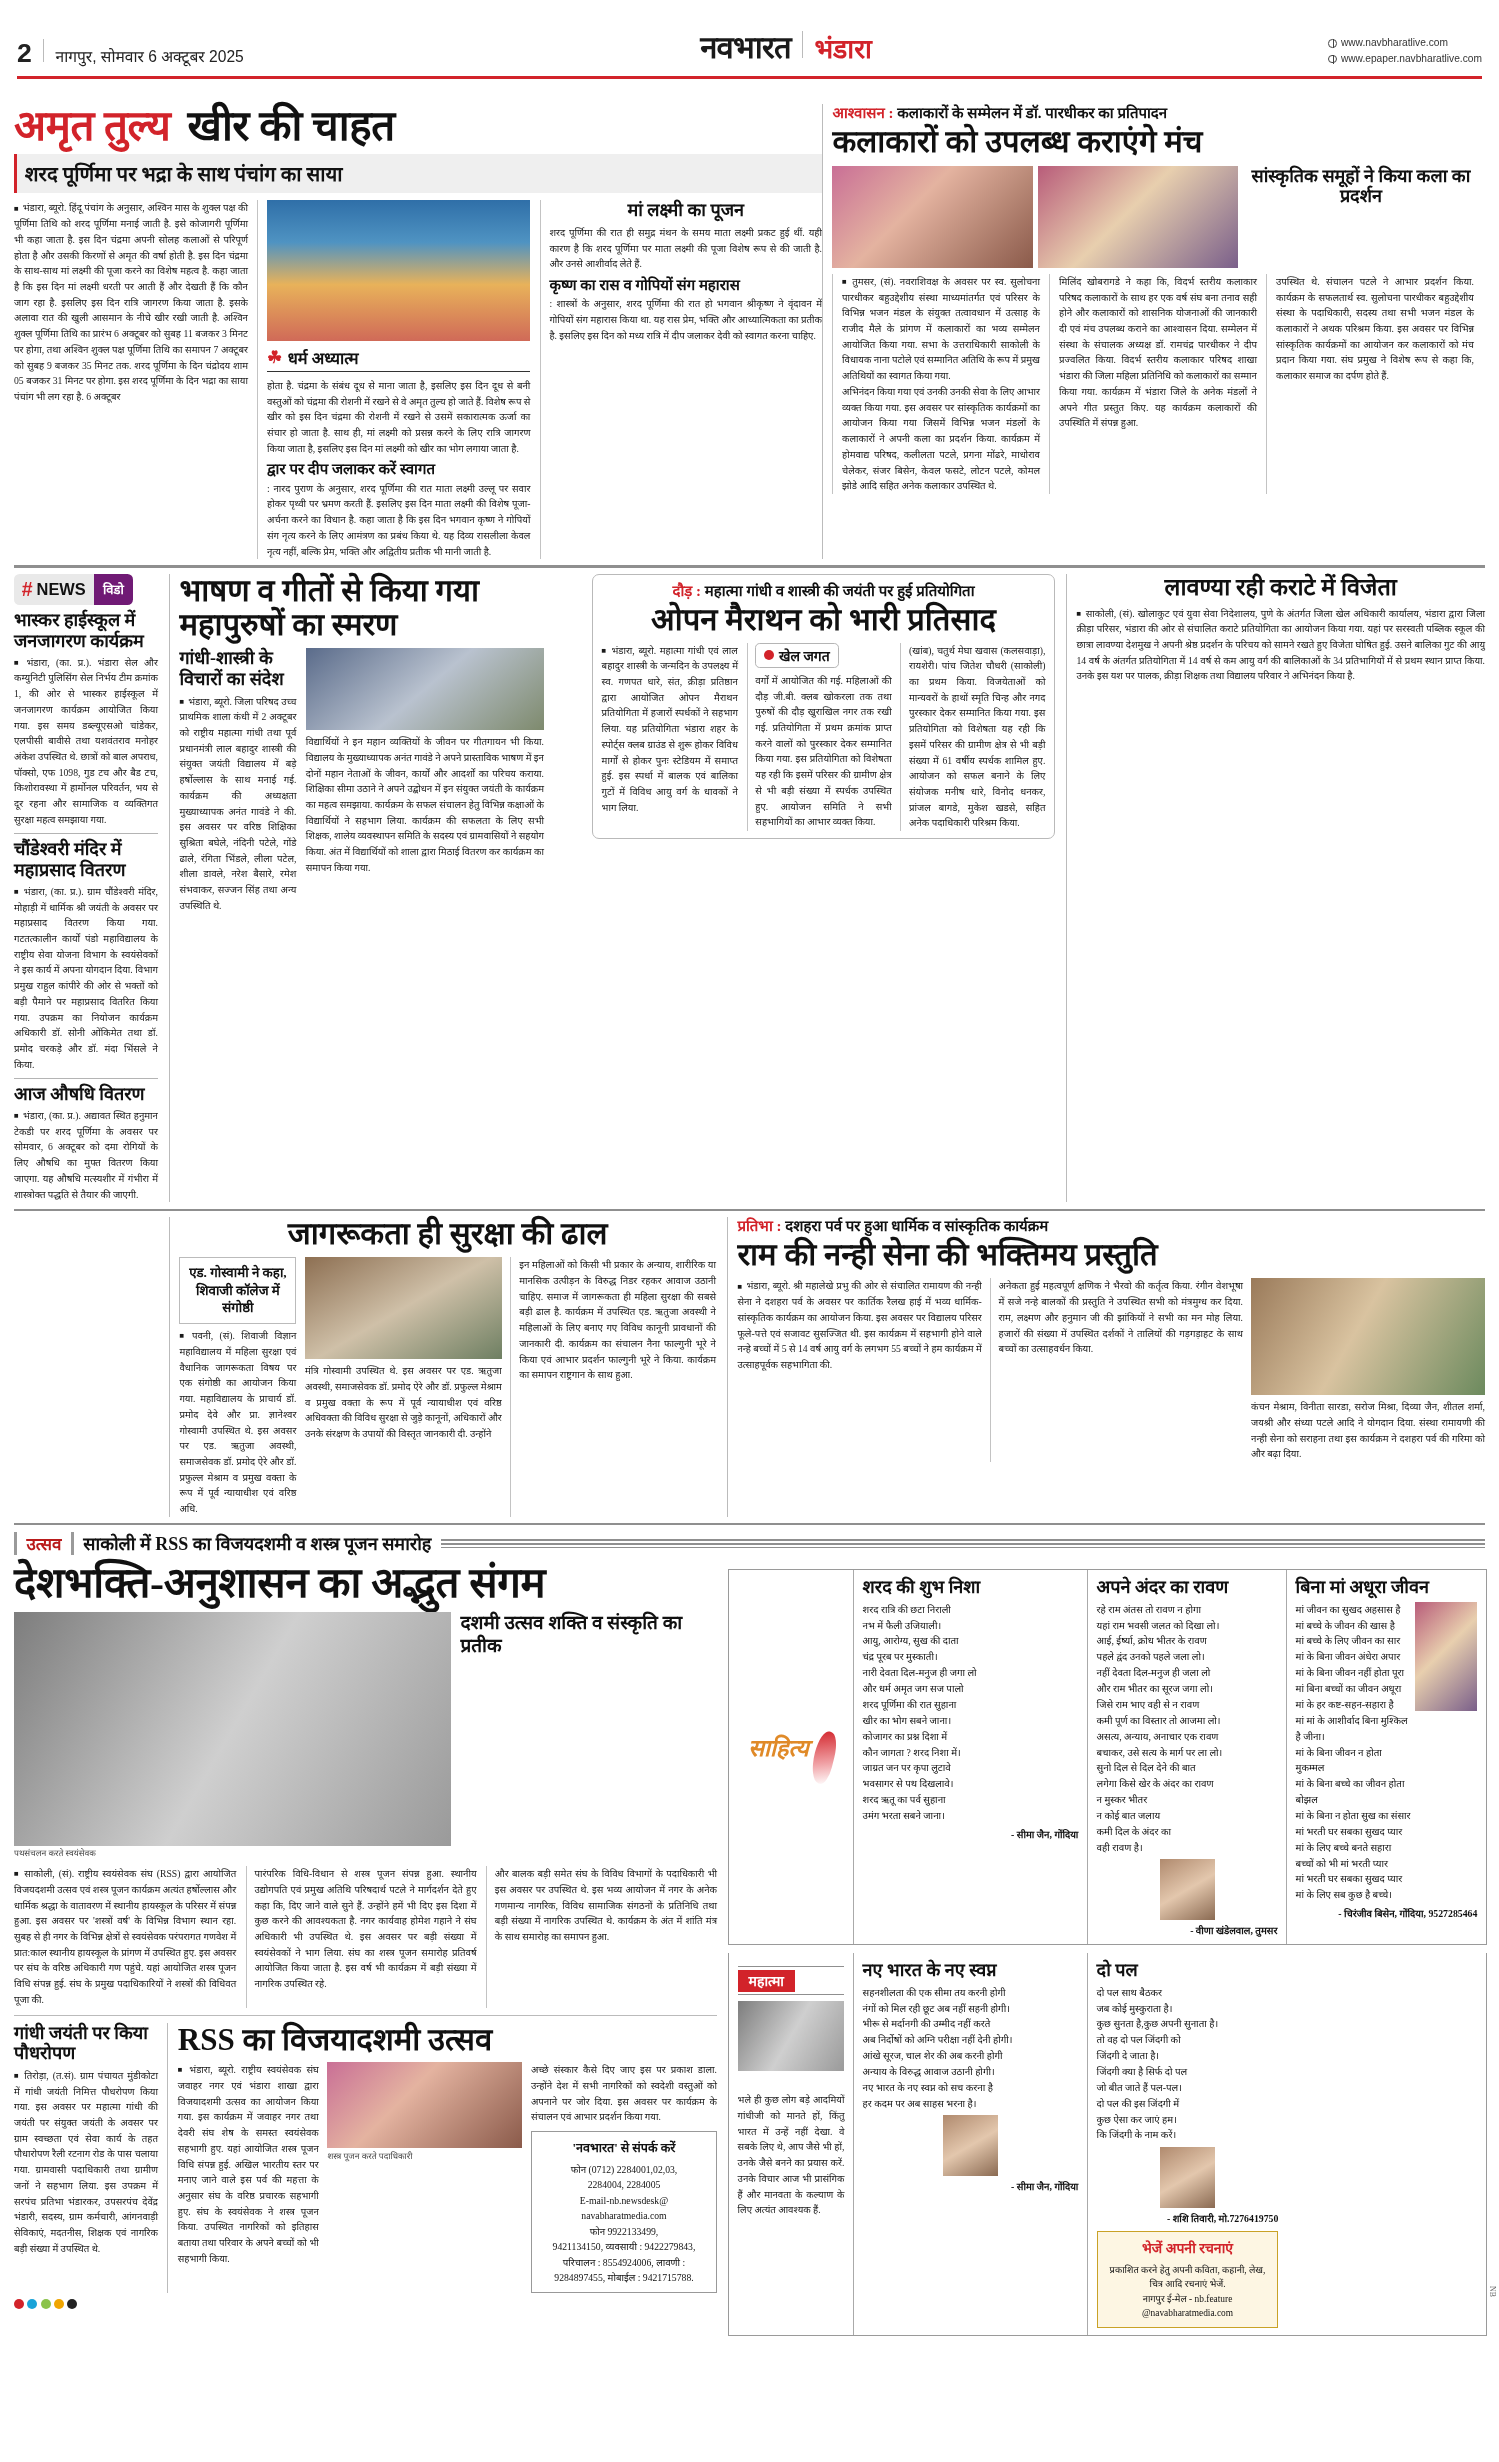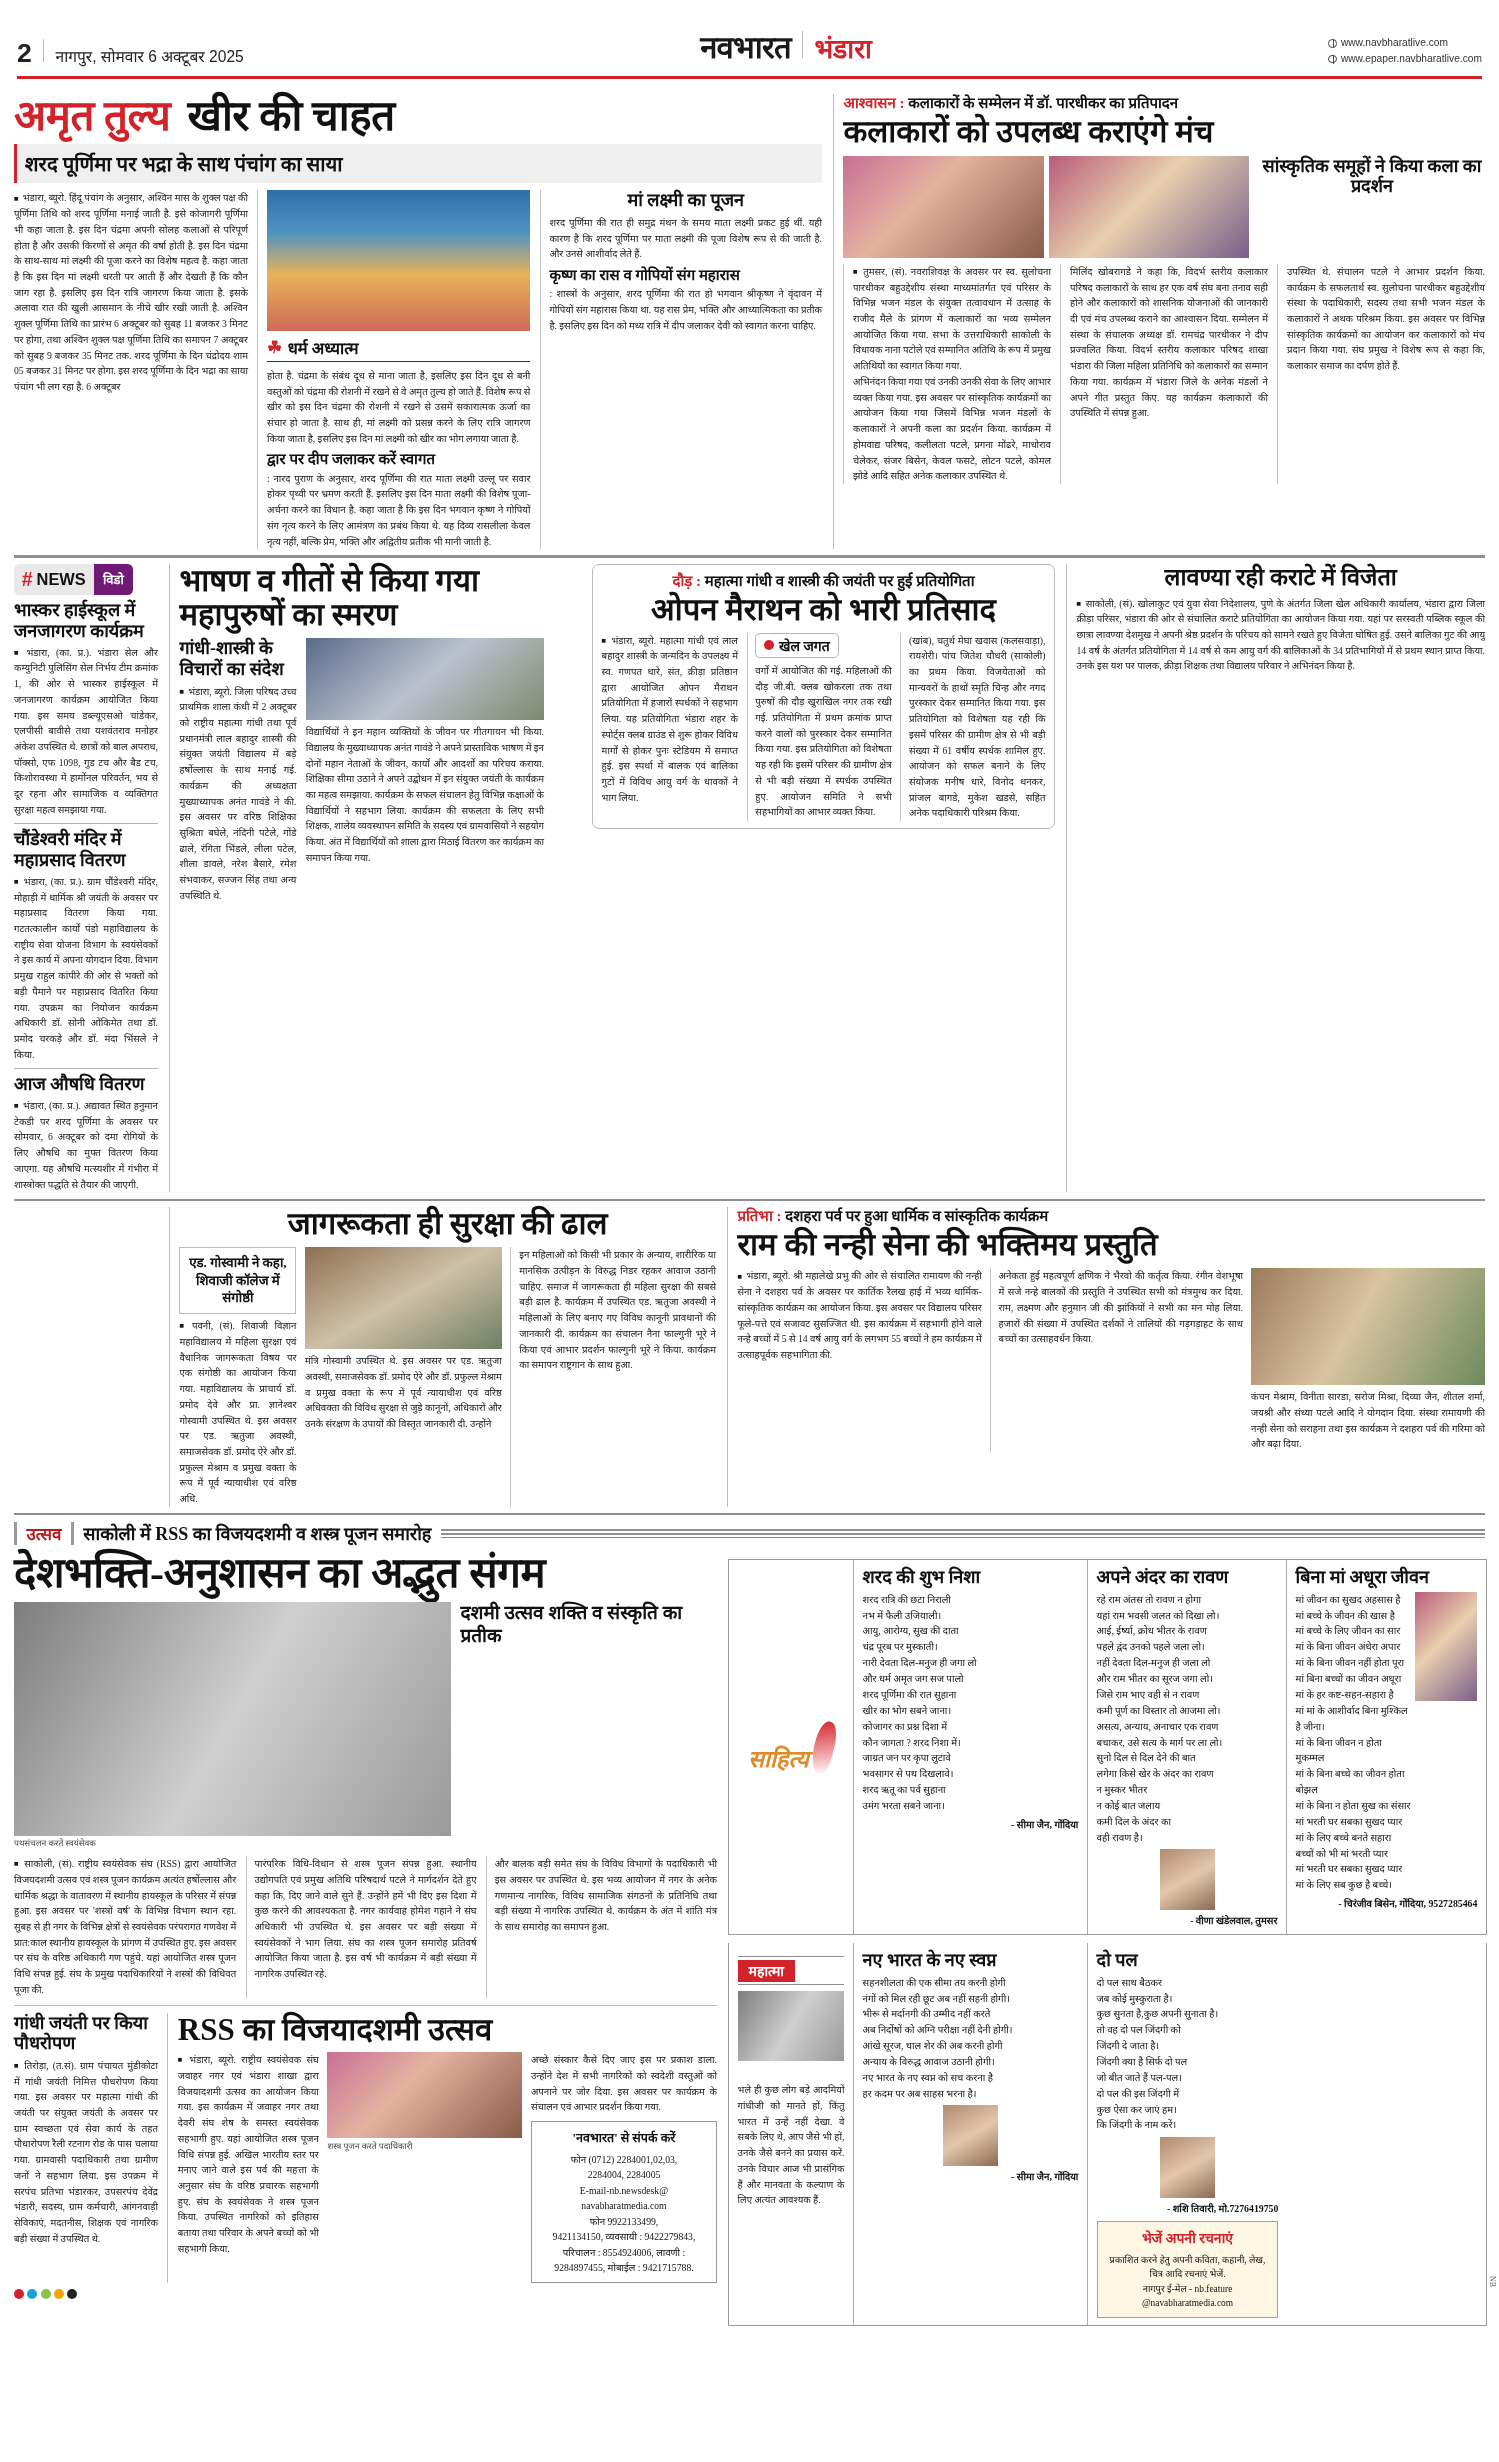--- a/index.html
+++ b/index.html
@@ -47,21 +47,21 @@
   .photo.p2 { background: linear-gradient(135deg,#c96f96 0%,#e4b3a0 40%,#8a5a4a 100%); }
   .photo.p3 { background: linear-gradient(120deg,#9a7a5a 0%,#d9c3a0 45%,#6c8a5e 100%); }
   .photo.p4 { background: linear-gradient(140deg,#5a6b8a 0%,#b9c2cf 50%,#7e8a6d 100%); }
   .photo.p5 { background: linear-gradient(150deg,#8d6f52 0%,#cfc0a8 50%,#6e7f62 100%); }
   .photo.p6 { background: linear-gradient(135deg,#b85c7a 0%,#e8cfae 45%,#7a5f8a 100%); }
   .photo.p7 { background: linear-gradient(120deg,#7d7d7d 0%,#cfcfcf 50%,#9a9a9a 100%); }
   .photo.pl { background: linear-gradient(180deg,#2f6fa8 0%,#4f93c2 30%,#e8b25a 60%,#d06a58 100%); }
   .photo.portrait { background: linear-gradient(150deg,#b08a6e 0%,#e3c7ad 50%,#8a6a52 100%); }
 
   
-  .top { display: flex; gap: 11px; margin-top: 15px; }
+  .top { display: flex; margin-top: 25px; }
   .col-a { width: 808px; }
   .col-b { width: 652px; border-left: 0.8px solid #bbb; padding-left: 9.4px; }
 
   .amrit-row { display: flex; align-items: flex-start; gap: 4.7px; }
   .banner-sub { background: #efefef; border-left: 3.9px solid #d2232a; padding: 5.5px 7.8px; font-size: 20.3px; font-weight: 700; margin: 4.7px 0 7.8px 0; }
 
   .three { display: flex; gap: 9.4px; }
   .three > div { flex: 1; }
   .vsep { border-left: 0.8px solid #c3c3c3; padding-left: 8.6px; }
 
@@ -386,21 +386,21 @@
         <span style="background:#19a3d8"></span>
         <span style="background:#8bc34a"></span>
         <span style="background:#f0a500"></span>
         <span style="background:#222"></span>
       </div>
     </div>
 
     <div style="flex:1">
       <div class="sahitya-wrap">
         <div class="sah-logo">
-          <div style="display:flex;align-items:flex-end">
+          <div style="display:flex;">
             <span class="sah-word">साहित्य</span>
             <span class="quill"></span>
           </div>
         </div>
         <div class="sah-col" style="width:234px">
           <div class="hl-sm">शरद की शुभ निशा</div>
           <div class="poem" style="white-space:pre-line;margin-top:3.9px">शरद रात्रि की छटा निराली
 नभ में फैली उजियाली।
 आयु, आरोग्य, सुख की दाता
 चंद्र पूरब पर मुस्काती।

